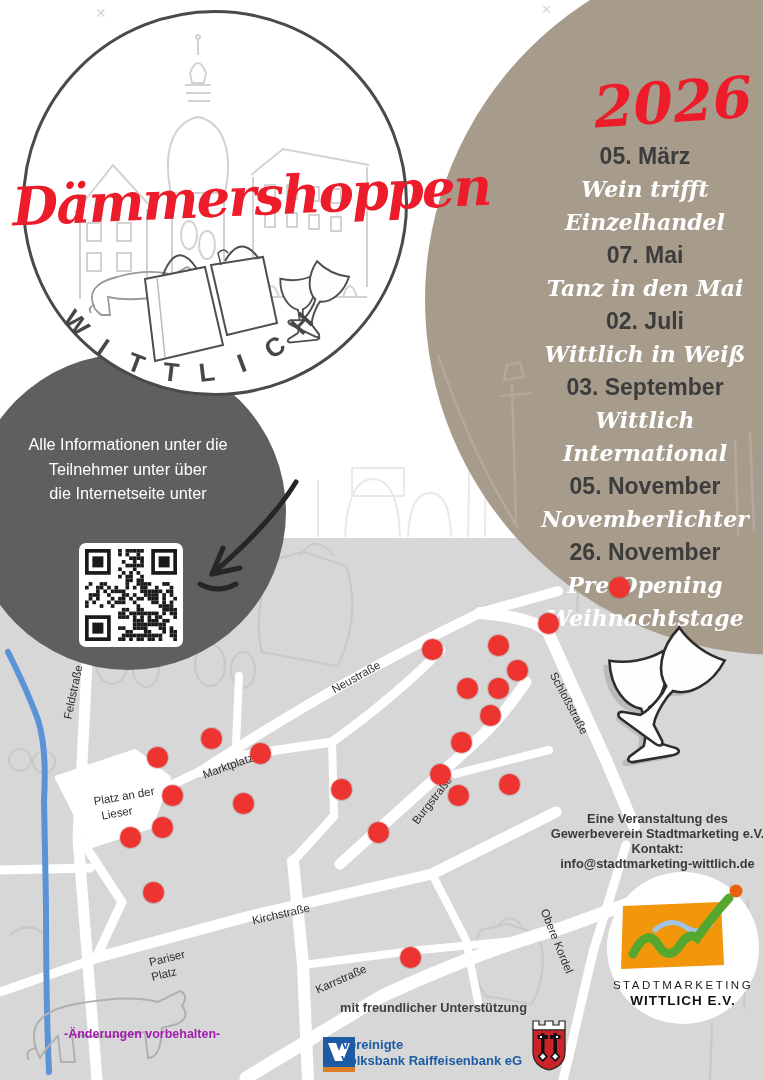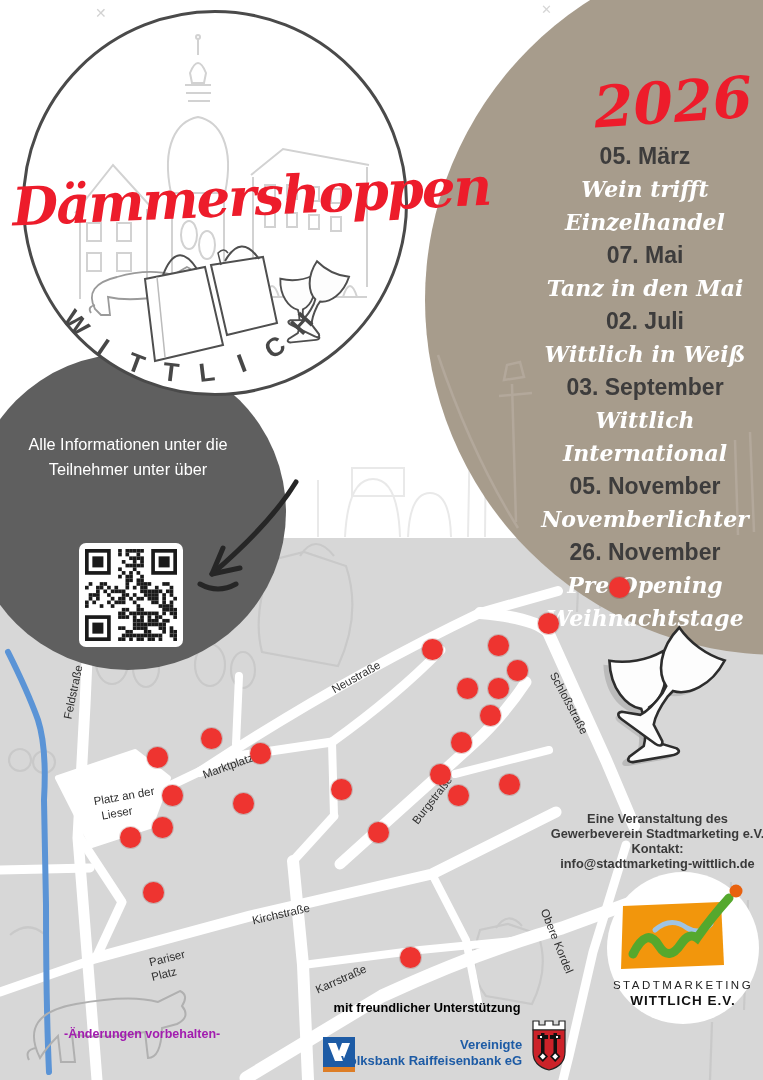--- a/index.html
+++ b/index.html
@@ -35,25 +35,25 @@
                font-size:22px;color:#ffffff;line-height:33px;}
   #info-lines{left:34px;right:34px;top:78px;text-align:center;color:#fff;
               font-size:16.3px;line-height:24.5px;font-weight:400;}
   .street-label{position:absolute;font-size:11.5px;color:#2e2e2e;white-space:nowrap;
                 transform-origin:center center;}
   .dot{position:absolute;width:21px;height:21px;border-radius:50%;background:var(--dot-red);
        box-shadow:0 0 0 1px rgba(120,30,20,.18);}
   #organizer{left:545px;top:811px;width:225px;text-align:center;font-size:12.8px;
              font-weight:bold;color:#3a3a3a;line-height:15px;z-index:5;}
   #sm-circle{left:607px;top:872px;width:152px;height:152px;background:#fff;z-index:5;}
-  #support-label{left:327px;top:1000px;width:200px;text-align:center;font-size:12.8px;
-                 font-weight:bold;color:#000000;z-index:5;}
+  #support-label{left:327px;top:1000px;width:200px;text-align:right;font-size:12.8px;
+                 font-weight:bold;color:#404040;z-index:5;}
   #bank-block{left:323px;top:1037px;z-index:5;}
   #bank-text{left:341px;top:1037px;font-size:13px;font-weight:bold;line-height:16px;
-             color:var(--bank-blue);z-index:5;white-space:nowrap;text-align:right;}
+             color:var(--bank-blue);z-index:5;white-space:nowrap;}
   #coat-svg{left:530px;top:1018px;z-index:5;}
   #disclaimer{left:64px;top:1027px;font-size:12.5px;font-weight:bold;color:#a21caf;z-index:5;}
 </style>
 </head>
 <body>
 
 <div id="canvas">
 
   <svg id="bg-sketch" class="abs" width="763" height="1080">
     <g stroke="#e9e9e9" stroke-width="2" fill="none">
@@ -157,20 +157,21 @@
       <div class="sched-date">05. November</div>
       <div class="sched-event script">Novemberlichter</div>
       <div class="sched-date">26. November</div>
       <div class="sched-event script">Pre-Opening Weihnachtstage</div>
     </div>
 
   <div id="dark-circle" class="abs circle">
     <div id="info-lines" class="abs">
       <div>Alle Informationen unter die</div>
       <div>Teilnehmer unter über</div>
+      <div>die Internetseite unter</div>
     </div>
   </div>
 
   <div id="qr-box" class="abs">
     <svg id="qr-svg" width="92" height="92" style="margin:6px">
         <rect x="33.12" y="0.00" width="3.68" height="3.68" fill="#1a1a1a"></rect>
         <rect x="40.48" y="0.00" width="3.68" height="3.68" fill="#1a1a1a"></rect>
         <rect x="44.16" y="0.00" width="3.68" height="3.68" fill="#1a1a1a"></rect>
         <rect x="47.84" y="0.00" width="3.68" height="3.68" fill="#1a1a1a"></rect>
         <rect x="51.52" y="0.00" width="3.68" height="3.68" fill="#1a1a1a"></rect>

